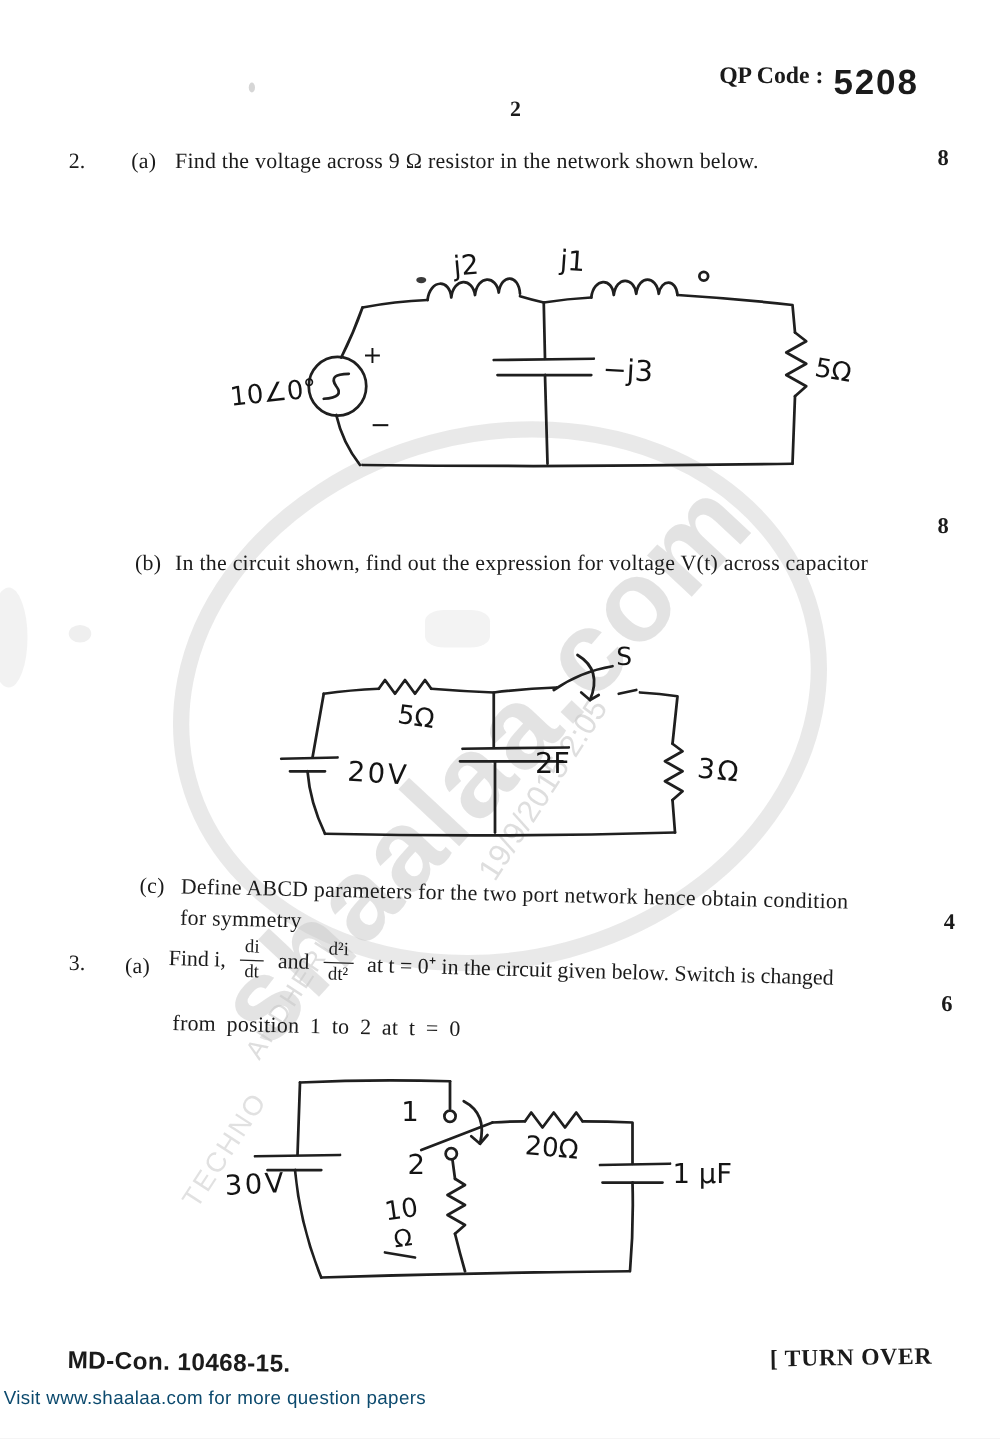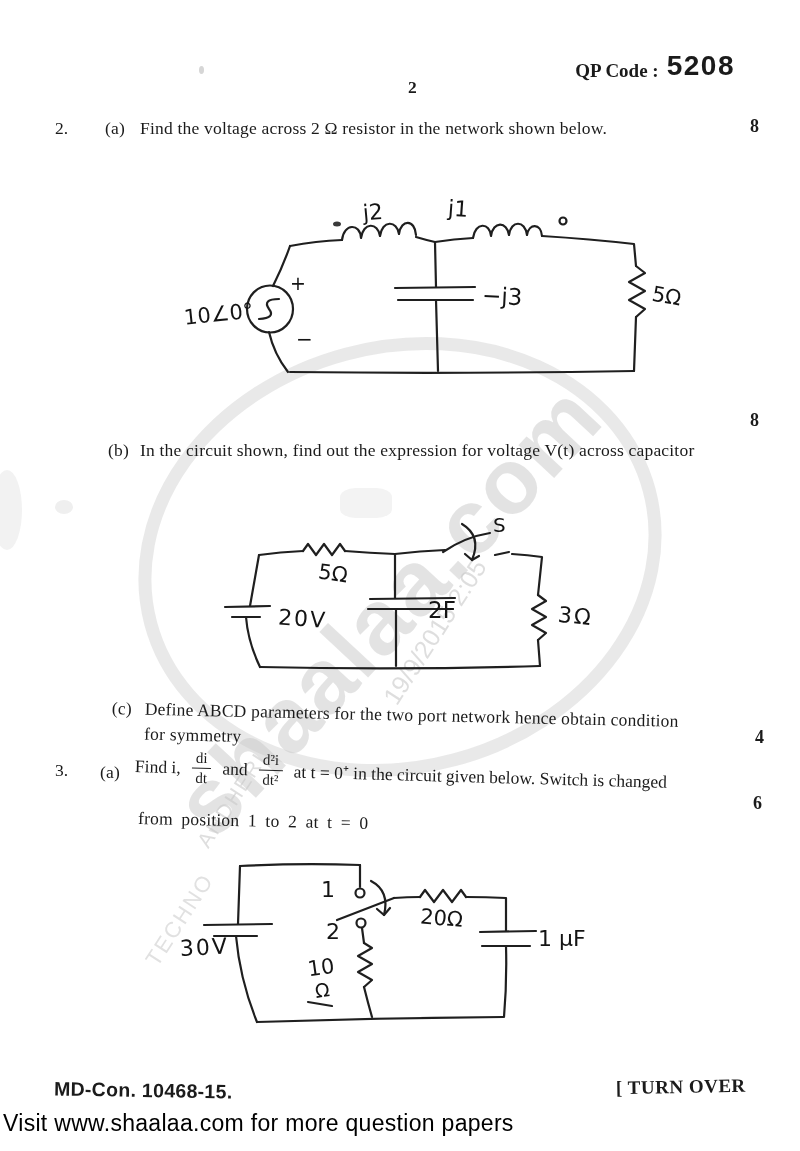--- a/index.html
+++ b/index.html
@@ -36,29 +36,29 @@
   <div class="abs wm" style="left:232px;top:800px;transform:translate(-50%,-50%) rotate(-57deg);
               font-size:21px;letter-spacing:2px;opacity:.6;">ANDHERI</div>
   <div class="abs wm" style="left:180px;top:920px;transform:translate(-50%,-50%) rotate(-57deg);
               font-size:22px;letter-spacing:2px;opacity:.55;">TECHNO</div>
 
   <div class="abs smudge" style="left:-8px;top:470px;width:30px;height:80px;opacity:.8;"></div>
   <div class="abs smudge" style="left:55px;top:500px;width:18px;height:14px;"></div>
   <div class="abs smudge" style="left:340px;top:488px;width:52px;height:30px;background:#f3f3f3;border-radius:30%;"></div>
   <div class="abs smudge" style="left:199px;top:66px;width:5px;height:8px;background:#d6d6d6;"></div>
 
-  <div class="abs" style="right:65px;top:50px;display:flex;align-items:flex-end;gap:8px;">
+  <div class="abs" style="right:65px;top:50px;display:flex;align-items:flex-start;gap:8px;">
     <span style="font-size:19px;font-weight:bold;">QP Code :</span>
     <span style="font-family:'Liberation Sans',sans-serif;font-size:28px;font-weight:bold;letter-spacing:1.5px;">5208</span>
   </div>
   <div class="abs" style="left:408px;top:77px;font-size:17.5px;font-weight:bold;">2</div>
 
   <div class="abs qnum" style="left:55px;top:118px;">2.</div>
   <div class="abs body-text" style="left:105px;top:118px;">(a)</div>
-  <div class="abs body-text" style="left:140px;top:118px;">Find the voltage across 2 Ω resistor in the network shown below.</div>
+  <div class="abs body-text" style="left:140px;top:118px;">Find the voltage across 9 Ω resistor in the network shown below.</div>
   <div class="abs marks" style="left:750px;top:116px;">8</div>
 
   <svg class="abs ckt" width="530" height="215" style="left:170px;top:180px;">
     <path d="M120,66 Q146,61 172,60"></path>
     <path d="M172,60 c2,-17 18,-17 19,-2 c2,-16 17,-16 19,-2 c2,-16 17,-16 19,-2 c2,-15 16,-15 17,1"></path>
     <path d="M246,57 Q256,60 265,62 Q284,59 303,58"></path>
     <path d="M303,58 c2,-16 17,-16 18,-2 c2,-15 16,-15 18,-1 c2,-15 16,-15 18,0 c2,-12 14,-12 15,1"></path>
     <path d="M372,56 Q420,59 464,64 L466,86"></path>
     <path d="M466,86 l9,7 l-16,9 l16,9 l-16,9 l16,9 l-9,8"></path>
     <path d="M466,137 L464,191"></path>
@@ -161,16 +161,16 @@
     <text x="175" y="142" font-size="19" transform="rotate(-8 182 136)">Ω</text>
     <path d="M168,147 l24,4"></path>
     <text x="280" y="70" font-size="21" transform="rotate(5 300 65)">20Ω</text>
     <text x="398" y="91" font-size="22">1 μF</text>
   </svg>
 
   <div class="abs" style="left:54px;top:1079px;font-family:'Liberation Sans',sans-serif;font-weight:bold;
               font-size:19.5px;letter-spacing:.3px;transform:rotate(1deg);">MD-Con. 10468-15.</div>
   <div class="abs" style="left:616px;top:1076px;font-weight:bold;font-size:19px;letter-spacing:.5px;
               transform:rotate(-1deg);">[ TURN OVER</div>
-  <div class="abs" style="left:3px;top:1110px;font-family:'Liberation Sans',sans-serif;font-size:23px;
-              color:#000000;letter-spacing:.3px;">Visit www.shaalaa.com for more question papers</div>
+  <div class="abs" style="left:3px;top:1110px;font-family:'Liberation Sans',sans-serif;font-size:15px;
+              color:#0c4a6e;letter-spacing:.3px;">Visit www.shaalaa.com for more question papers</div>
 
 </div>
 
 </body></html>

